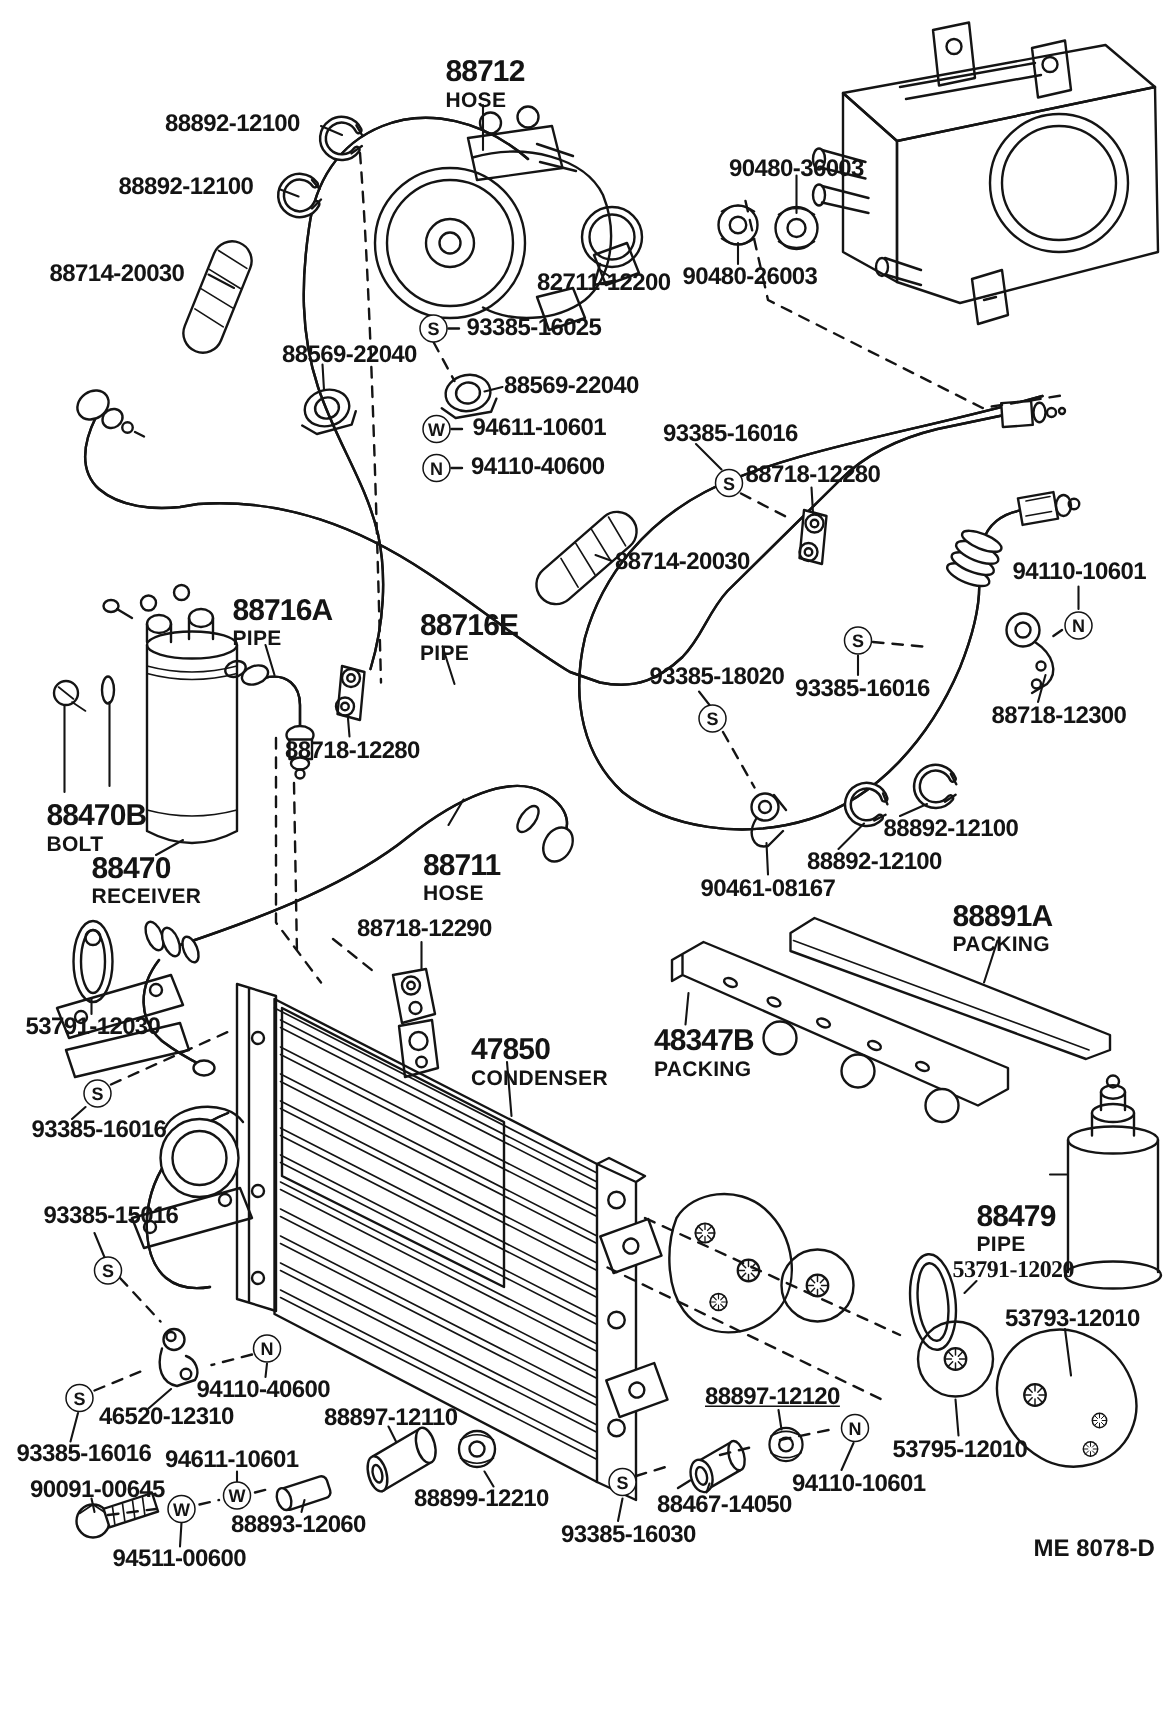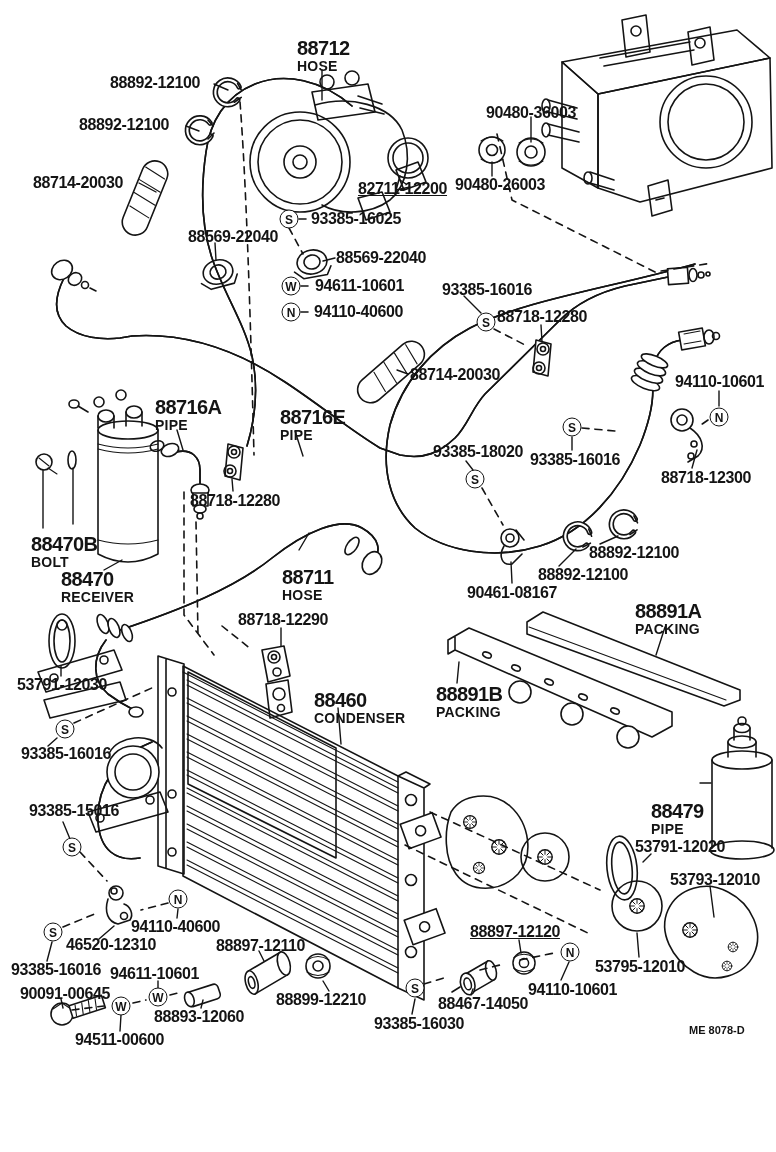--- a/index.html
+++ b/index.html
@@ -26,21 +26,21 @@
   .part-label { position:absolute; color:var(--ink); white-space:nowrap; line-height:1; }
   .part-label .num { font-size:16px; font-weight:700; letter-spacing:-0.4px; display:block; }
   .part-label.has-sub .num { font-size:20px; letter-spacing:-0.6px; }
   .part-label .sub { font-size:14px; font-weight:700; letter-spacing:0.2px; display:block; margin-top:1px; }
   .sym {
     position:absolute; width:19px; height:19px; border:1.7px solid var(--ink);
     border-radius:50%; color:var(--ink); font-size:12px; font-weight:700;
     display:flex; align-items:center; justify-content:center;
     transform:translate(-50%,-50%); background:#fff; box-sizing:border-box;
   }
-  .diagram-code { position:absolute; font-size:11px; font-weight:700; color:var(--ink); letter-spacing:0; }
+  .diagram-code { position:absolute; font-size:16px; font-weight:700; color:var(--ink); letter-spacing:0; }
 </style>
 </head>
 <body>
 
 <div class="screen">
 
   <svg class="art" width="776" height="1152" viewBox="0 0 776 1152">
     <defs>
       <pattern id="fins" width="5" height="11" patternUnits="userSpaceOnUse" patternTransform="skewY(27)">
         <path d="M2.5,1 V9" class="thin"></path>
@@ -429,21 +429,21 @@
       </div>
       <div class="part-label" style="left: 486px; top: 105px;">
         <span class="num">90480-36003</span>
       </div>
       <div class="part-label" style="left: 33px; top: 175px;">
         <span class="num">88714-20030</span>
       </div>
       <div class="part-label" style="left: 455px; top: 177px;">
         <span class="num">90480-26003</span>
       </div>
-      <div class="part-label" style="left: 358px; top: 181px; text-decoration: underline;">
+      <div class="part-label" style="left: 358px; top: 181px;">
         <span class="num">82711-12200</span>
       </div>
       <div class="part-label" style="left: 311px; top: 211px;">
         <span class="num">93385-16025</span>
       </div>
       <div class="part-label" style="left: 188px; top: 229px;">
         <span class="num">88569-22040</span>
       </div>
       <div class="part-label" style="left: 336px; top: 250px;">
         <span class="num">88569-22040</span>
@@ -511,38 +511,38 @@
         <span class="num">88891A</span>
         <span class="sub">PACKING</span>
       </div>
       <div class="part-label" style="left: 238px; top: 612px;">
         <span class="num">88718-12290</span>
       </div>
       <div class="part-label" style="left: 17px; top: 677px;">
         <span class="num">53791-12030</span>
       </div>
       <div class="part-label has-sub" style="left: 436px; top: 684px;">
-        <span class="num">88891B</span>
+        <span class="num">48347B</span>
         <span class="sub">PACKING</span>
       </div>
       <div class="part-label has-sub" style="left: 314px; top: 690px;">
-        <span class="num">88460</span>
+        <span class="num">47850</span>
         <span class="sub">CONDENSER</span>
       </div>
       <div class="part-label" style="left: 21px; top: 746px;">
         <span class="num">93385-16016</span>
       </div>
       <div class="part-label has-sub" style="left: 651px; top: 773px; margin-top: 28px;">
         <span class="num">88479</span>
         <span class="sub">PIPE</span>
       </div>
       <div class="part-label" style="left: 29px; top: 803px;">
         <span class="num">93385-15016</span>
       </div>
-      <div class="part-label" style="left: 635px; top: 839px;">
+      <div class="part-label" style="left: 635px; top: 839px; font-family: Liberation Serif, serif;">
         <span class="num">53791-12020</span>
       </div>
       <div class="part-label" style="left: 670px; top: 872px;">
         <span class="num">53793-12010</span>
       </div>
       <div class="part-label" style="left: 131px; top: 919px;">
         <span class="num">94110-40600</span>
       </div>
       <div class="part-label" style="left: 66px; top: 937px;">
         <span class="num">46520-12310</span>

